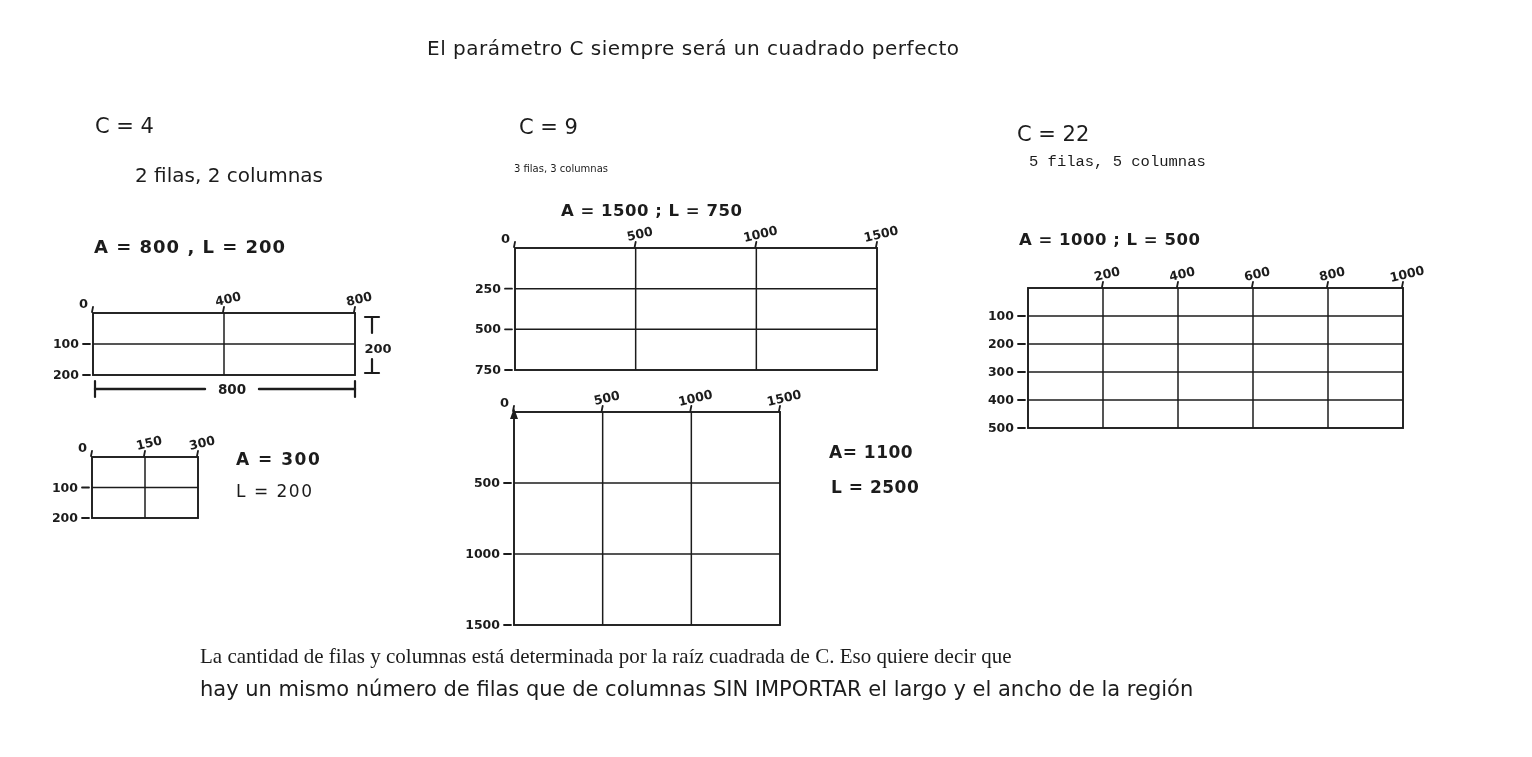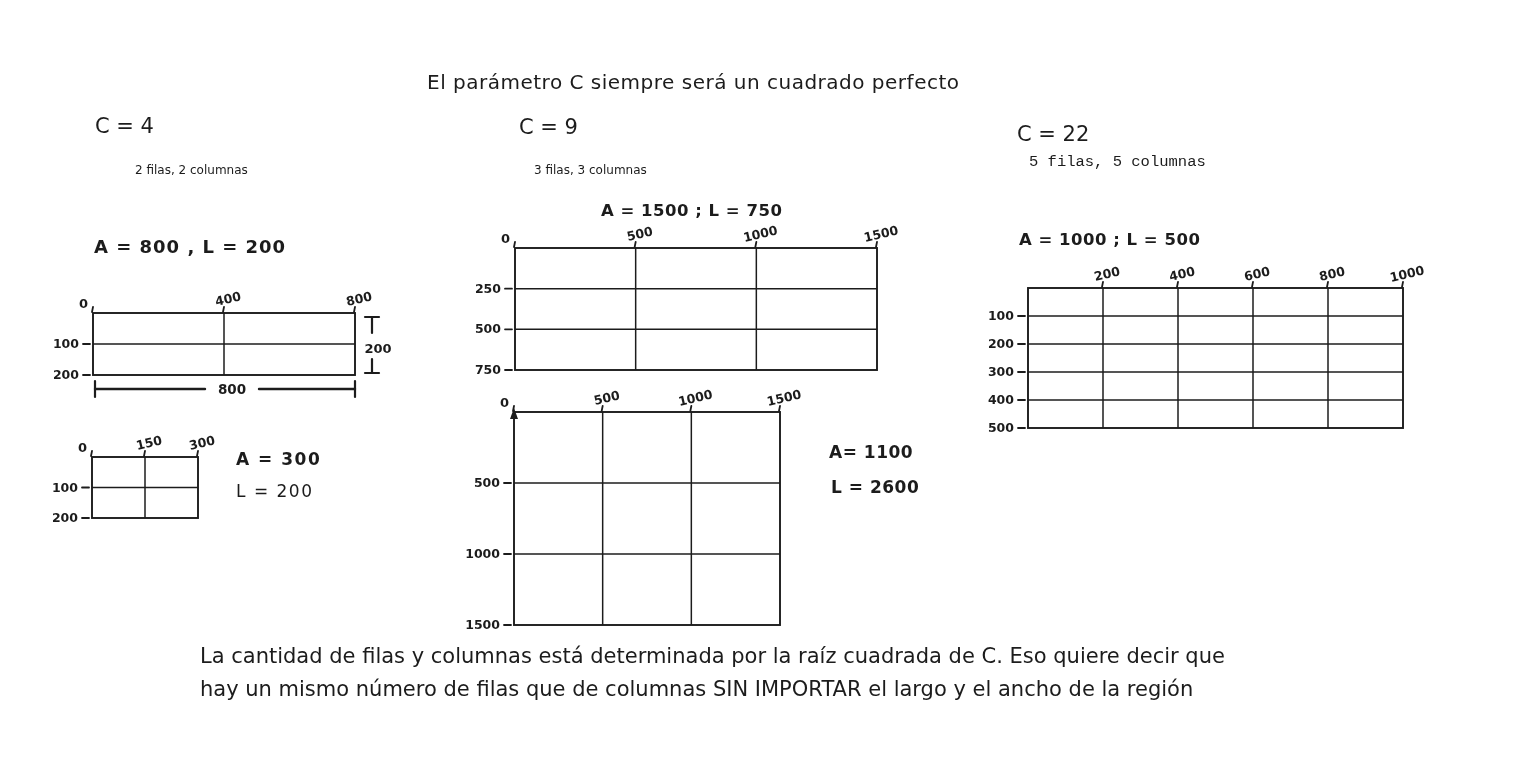--- a/index.html
+++ b/index.html
@@ -7,35 +7,35 @@
     position: relative;
     width: 1532px;
     height: 757px;
     background: #ffffff;
     font-family: "DejaVu Sans", sans-serif;
     color: #1c1c1c;
     overflow: hidden;
   }
   .canvas svg { position: absolute; left: 0; top: 0; }
   .txt { position: absolute; white-space: nowrap; color: #1c1c1c; }
-  .t-title   { left: 427px; top: 36px; width: 530px; text-align: right; font-size: 20px; font-weight: 500; letter-spacing: .5px; margin-top: 34px; }
+  .t-title   { left: 427px; top: 36px; width: 530px; text-align: right; font-size: 20px; font-weight: 500; letter-spacing: .5px; }
   .c4-label  { left: 95px;  top: 114px; font-size: 21px; }
-  .c4-filas  { left: 135px; top: 163px; font-size: 12px; }
+  .c4-filas  { left: 135px; top: 163px; font-size: 20px; }
   .c4-form1  { left: 94px;  top: 236px; font-size: 18px; font-weight: 700; letter-spacing: 1px; }
   .c4-ex2a   { left: 236px; top: 449px; font-size: 17px; font-weight: 700; letter-spacing: 1.5px; }
   .c4-ex2l   { left: 236px; top: 481px; font-size: 17px; font-weight: 400; letter-spacing: 1.5px; }
   .c9-label  { left: 519px; top: 115px; font-size: 21px; }
-  .c9-filas  { left: 534px; top: 163px; font-size: 12px; }
-  .c9-form1  { left: 561px; top: 201px; font-size: 16.5px; font-weight: 700; letter-spacing: .5px; margin-left: 40px; }
+  .c9-filas  { left: 514px; top: 163px; font-size: 10px; }
+  .c9-form1  { left: 561px; top: 201px; font-size: 16.5px; font-weight: 700; letter-spacing: .5px; }
   .c9-ex2a   { left: 829px; top: 442px; font-size: 17px; font-weight: 700; letter-spacing: .5px; }
   .c9-ex2l   { left: 831px; top: 477px; font-size: 17px; font-weight: 700; letter-spacing: .5px; }
   .c25-label { left: 1017px; top: 122px; font-size: 21px; }
   .c25-filas { left: 1029px; top: 153px; font-size: 15.5px; font-family: Liberation Mono, monospace; }
   .c25-form1 { left: 1019px; top: 230px; font-size: 16.5px; font-weight: 700; letter-spacing: .5px; }
-  .footer1   { left: 200px; top: 644px; font-size: 21px; }
+  .footer1   { left: 200px; top: 644px; font-size: 21px; font-family: Liberation Serif, serif; }
   .footer2   { left: 200px; top: 677px; font-size: 21px; }
 </style>
 </head>
 <body>
 
 <div class="canvas">
 
   <svg width="1532" height="757" viewBox="0 0 1532 757">
       <g>
         <rect x="93" y="313" width="262" height="62" fill="none" stroke="#1c1c1c" stroke-width="1.9" stroke-linecap="round"></rect>
@@ -158,21 +158,21 @@
   <div class="txt c4-label">C = 4</div>
   <div class="txt c4-filas">2 filas, 2 columnas</div>
   <div class="txt c4-form1">A = 800 ,   L = 200</div>
   <div class="txt c4-ex2a">A = 300</div>
   <div class="txt c4-ex2l">L = 200</div>
 
   <div class="txt c9-label">C = 9</div>
   <div class="txt c9-filas">3 filas, 3 columnas</div>
   <div class="txt c9-form1">A = 1500 ;   L = 750</div>
   <div class="txt c9-ex2a">A= 1100</div>
-  <div class="txt c9-ex2l">L = 2600</div>
+  <div class="txt c9-ex2l">L = 2500</div>
 
   <div class="txt c25-label">C = 22</div>
   <div class="txt c25-filas">5 filas, 5 columnas</div>
   <div class="txt c25-form1">A = 1000  ;   L = 500</div>
 
   <div class="txt footer1">La cantidad de filas y columnas está determinada por la raíz cuadrada de C. Eso quiere decir que</div>
   <div class="txt footer2">hay un mismo número de filas que de columnas SIN IMPORTAR el largo y el ancho de la región</div>
 </div>
 
 </body></html>

